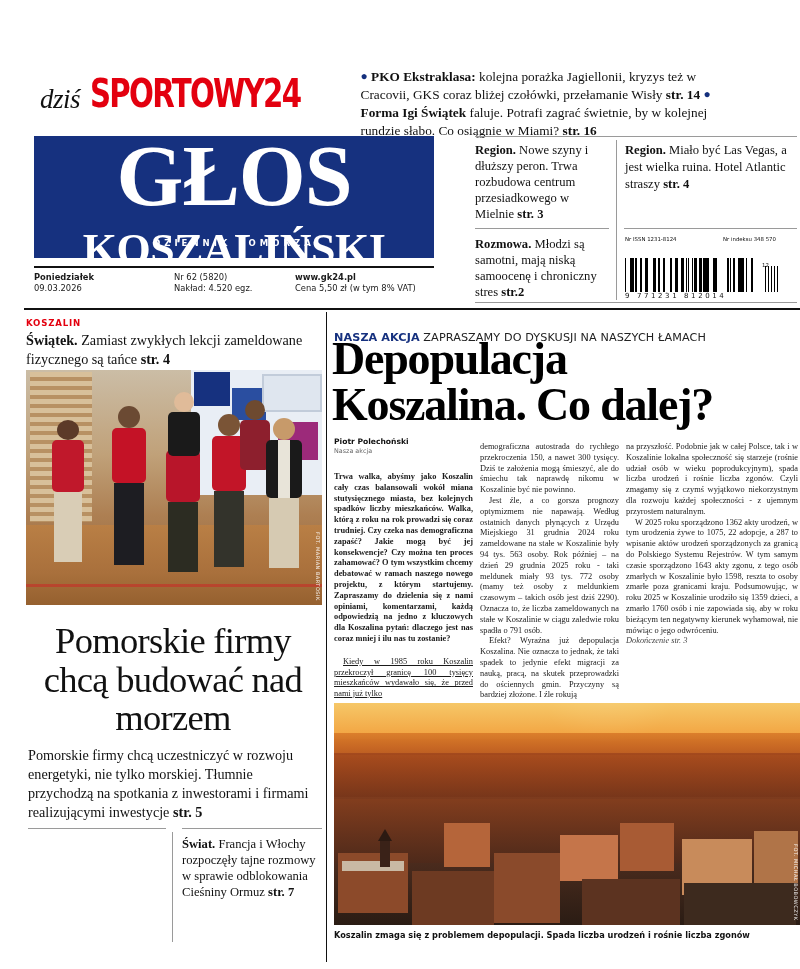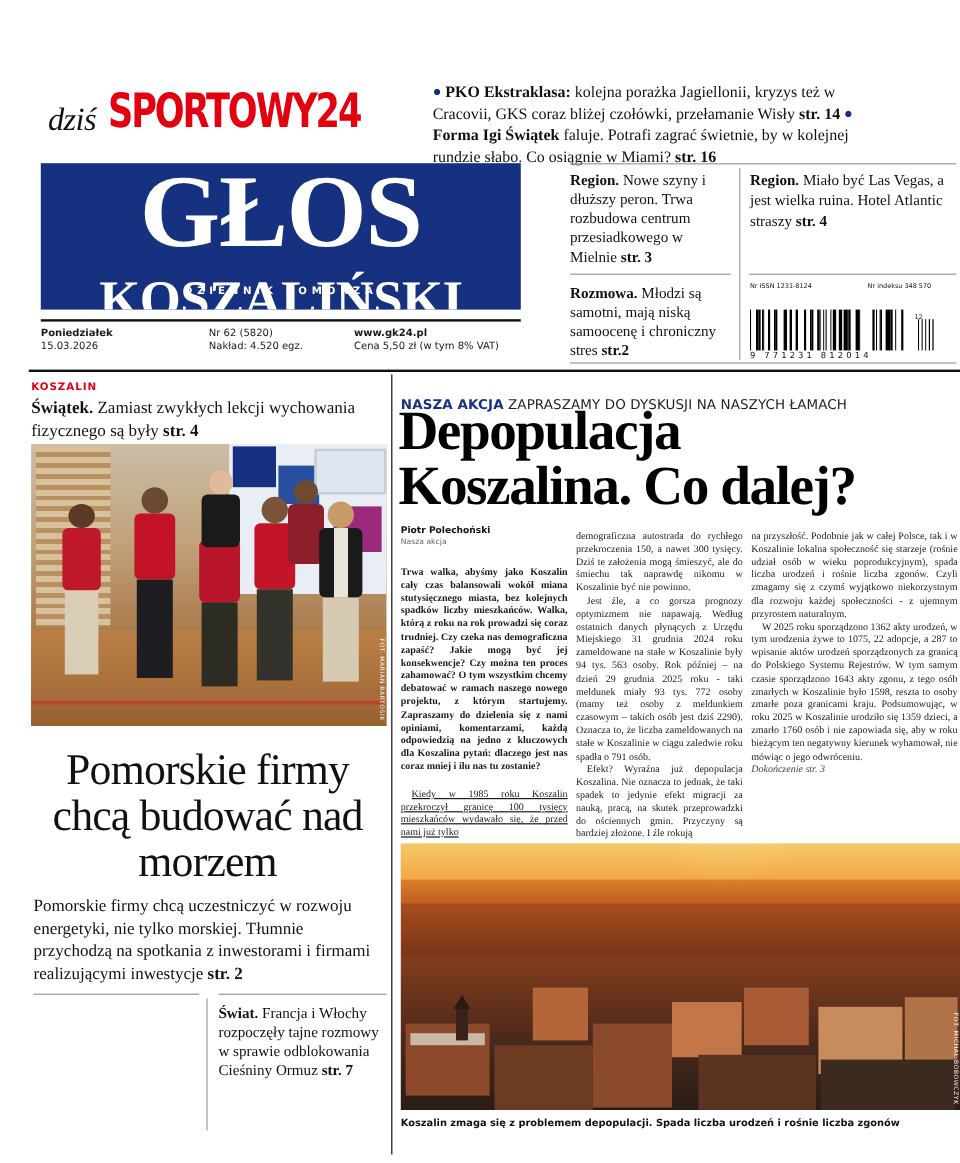--- a/index.html
+++ b/index.html
@@ -142,21 +142,21 @@
     <div class="glos">GŁOS</div>
     <div class="dziennik">DZIENNIK POMORZA</div>
     <div class="koszalinski">KOSZALIŃSKI</div>
   </div>
 
   <div class="rule" style="left:34px;top:266px;width:400px;height:2px;"></div>
 
   <div class="imprint">
     <div class="col imp-a">
       <span style="font-weight:bold;">Poniedziałek</span>
-      <span>15.03.2026</span>
+      <span>09.03.2026</span>
     </div>
     <div class="col imp-b">
       <span>Nr 62 (5820)</span><br>
       <span>Nakład: 4.520 egz.</span>
     </div>
     <div class="col imp-c">
       <b>www.gk24.pl</b>
       <span>Cena 5,50 zł (w tym 8% VAT)</span>
     </div>
   </div>
@@ -288,21 +288,21 @@
   </div>
   <div class="bcnum">9 771231 812014</div>
   <div class="bclbl" style="left:762px;top:262px;">12</div>
 
   <div class="rule" style="left:475px;top:302px;width:322px;height:1px;background:#9a9a9a;"></div>
   <div class="rule" style="left:24px;top:308px;width:776px;height:2px;"></div>
 
   <div style="position:absolute;left:26px;top:318px;width:296px;">
     <div class="kicker red">KOSZALIN</div>
     <div class="lead-teaser">
-      <b>Świątek.</b><span> Zamiast zwykłych lekcji wychowania fizycznego są były </span><b>str. 4</b>
+      <b>Świątek.</b><span> Zamiast zwykłych lekcji zameldowane fizycznego są tańce </span><b>str. 4</b>
     </div>
   </div>
 
   <div class="photo gym" style="left:26px;top:370px;width:296px;height:235px;">
     <div style="position:absolute;inset:0;background:linear-gradient(180deg,#cbbda6 0%,#c0a179 36%,#ad7f52 62%,#8d5f39 100%);"></div>
 
     <div style="position:absolute;left:4px;top:2px;width:62px;height:150px;background:repeating-linear-gradient(180deg,#d8c09a 0 5px,#b89163 5px 9px);"></div>
 
     <div style="position:absolute;left:165px;top:0;width:131px;height:125px;background:#e9eef5;"></div>
     <div style="position:absolute;left:168px;top:2px;width:36px;height:34px;background:#16317f;"></div>
@@ -348,21 +348,21 @@
       <div style="width:30px;height:70px;background:#d6cab2;margin:0 auto;"></div>
     </div>
     <div class="credit" style="right:1px;bottom:4px;">FOT. MARIAN BARTOSIK</div>
   </div>
 
   <div class="bighead" style="position:absolute;left:28px;top:622px;width:290px;">
     <span>Pomorskie firmy chcą budować nad morzem</span>
   </div>
 
   <div class="deck" style="position:absolute;left:28px;top:746px;width:292px;">
-    <span>Pomorskie firmy chcą uczestniczyć w rozwoju energetyki, nie tylko morskiej. Tłumnie przychodzą na spotkania z inwestorami i firmami realizującymi inwestycje </span><b>str. 2</b>
+    <span>Pomorskie firmy chcą uczestniczyć w rozwoju energetyki, nie tylko morskiej. Tłumnie przychodzą na spotkania z inwestorami i firmami realizującymi inwestycje </span><b>str. 5</b>
   </div>
 
   <div class="hdiv" style="left:28px;top:828px;width:138px;"></div>
   <div class="hdiv" style="left:182px;top:828px;width:140px;"></div>
   <div class="vdiv" style="left:172px;top:832px;height:110px;"></div>
 
   <div class="bt" style="left:182px;top:836px;width:140px;">
     <b>Świat.</b><span> Francja i Włochy rozpoczęły tajne rozmowy w sprawie odblokowania Cieśniny Ormuz </span><b>str. 7</b>
   </div>
 

